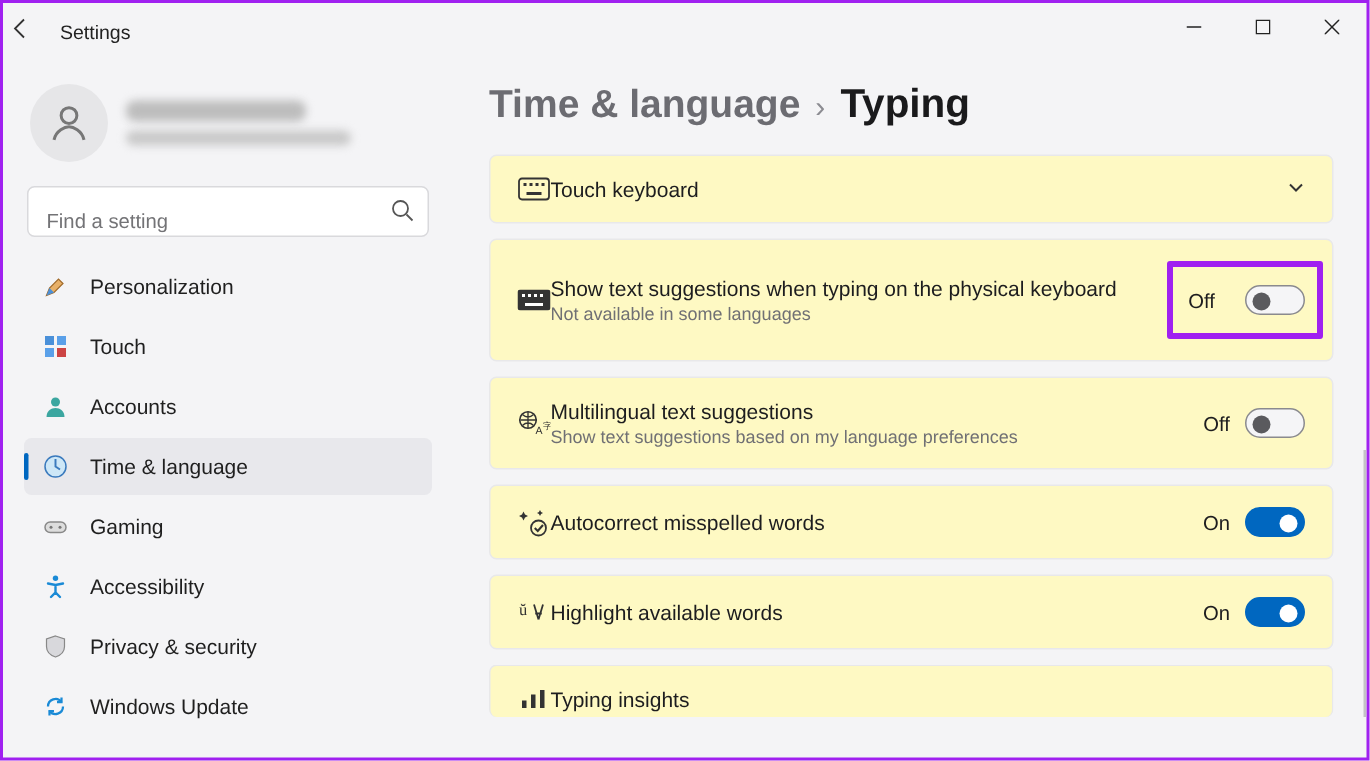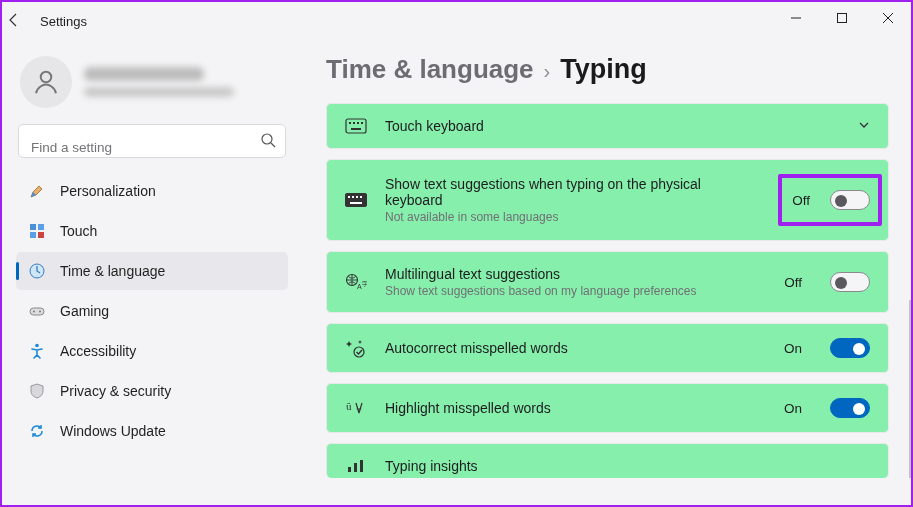--- a/index.html
+++ b/index.html
@@ -50,23 +50,23 @@
   }
   .nav-icon { width:18px; height:18px; display:flex; align-items:center; justify-content:center; }
   .scroll-edge { position:absolute; right:0; top:298px; width:2px; height:178px; background:#c3c3c6; }
 
   .main { flex:1; padding: 14px 22px 0 24px; overflow:hidden; }
   .breadcrumb { display:flex; align-items:baseline; gap:10px; margin-bottom: 18px; }
   .bc-parent { font-size: 26px; font-weight:600; color:#6c6c72; }
   .bc-sep { font-size: 20px; color:#8c8c92; }
   .bc-current { font-size: 27px; font-weight:600; color:#1a1a1c; }
   .card {
-    background:#86efac; border:1px solid #e8e8ea; border-radius:5px;
+    background:#fef9c3; border:1px solid #e8e8ea; border-radius:5px;
     padding: 14px 18px; margin-bottom: 10px;
-    display:flex; align-items:center; gap:18px;
+    display:flex; align-items:center; 
   }
   .card .lead-icon { width:22px; display:flex; justify-content:center; color:#333; }
   .card .texts { flex:1; }
   .card .card-title { font-size:14px; color:#1d1d1f; }
   .card .card-sub { font-size:12px; color:#707074; margin-top:2px; }
   .card .state { font-size:13.5px; color:#1d1d1f; margin-right:10px; }
   .chev { color:#444; font-size:13px; }
   .toggle { width:40px; height:20px; border-radius:10px; position:relative; }
   .toggle .knob { position:absolute; width:12px; height:12px; border-radius:50%; top:4px; }
   .toggle.off { background:#f5f5f7; border:1px solid #8a8a8e; }
@@ -150,20 +150,29 @@
         <span class="nav-icon">
             <svg width="18" height="18" viewBox="0 0 18 18">
               <rect x="2" y="2" width="6" height="6" fill="#4a90d9"></rect>
               <rect x="10" y="2" width="6" height="6" fill="#5aa0e9"></rect>
               <rect x="2" y="10" width="6" height="6" fill="#5aa0e9"></rect>
               <rect x="10" y="10" width="6" height="6" fill="#c44"></rect>
             </svg>
           </span>
         <span>Touch</span>
       </div>
+      <div class="nav-item">
+        <span class="nav-icon">
+            <svg width="18" height="18" viewBox="0 0 18 18">
+              <circle cx="9" cy="6" r="3" fill="#3ba6a0"></circle>
+              <path d="M3 16c0-4 3-6 6-6s6 2 6 6" fill="#3ba6a0"></path>
+            </svg>
+          </span>
+        <span>Accounts</span>
+      </div>
       <div class="nav-item selected">
         <span class="nav-icon">
             <svg width="18" height="18" viewBox="0 0 18 18">
               <circle cx="9" cy="9" r="7" fill="#cde7f7" stroke="#3a7abd" stroke-width="1"></circle>
               <path d="M9 4v5l3 2" stroke="#3a7abd" stroke-width="1.3" fill="none"></path>
             </svg>
           </span>
         <span>Time &amp; language</span>
       </div>
       <div class="nav-item">
@@ -292,21 +301,21 @@
     </div>
 
     <div class="card">
       <span class="lead-icon">
         <svg width="20" height="18" viewBox="0 0 20 18">
             <text x="0" y="11" font-size="11" fill="#333" font-family="serif">ŭ</text>
             <path d="M10 4l3 10M16 4l-3 10M10.8 10h4.4" stroke="#333" stroke-width="1.2" fill="none"></path>
           </svg>
       </span>
       <div class="texts">
-          <div class="card-title">Highlight misspelled words</div>
+          <div class="card-title">Highlight available words</div>
         </div>
       <span class="state">On</span>
       <div class="toggle on">
           <div class="knob"></div>
         </div>
     </div>
 
     <div class="card partial">
       <span class="lead-icon">
         <svg width="20" height="16" viewBox="0 0 20 16">

